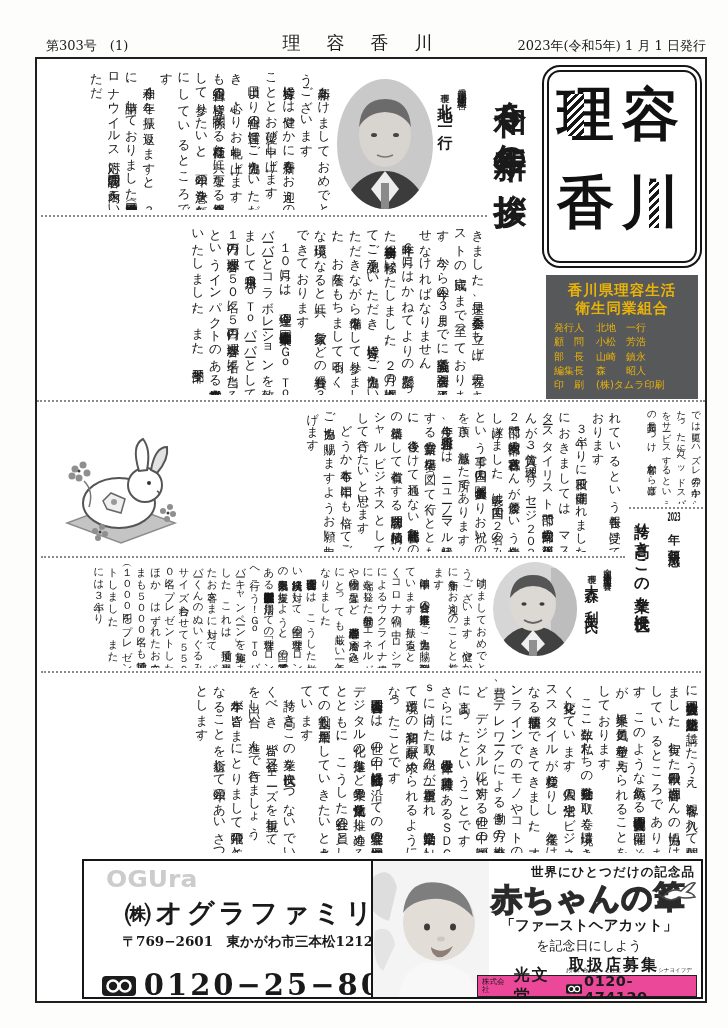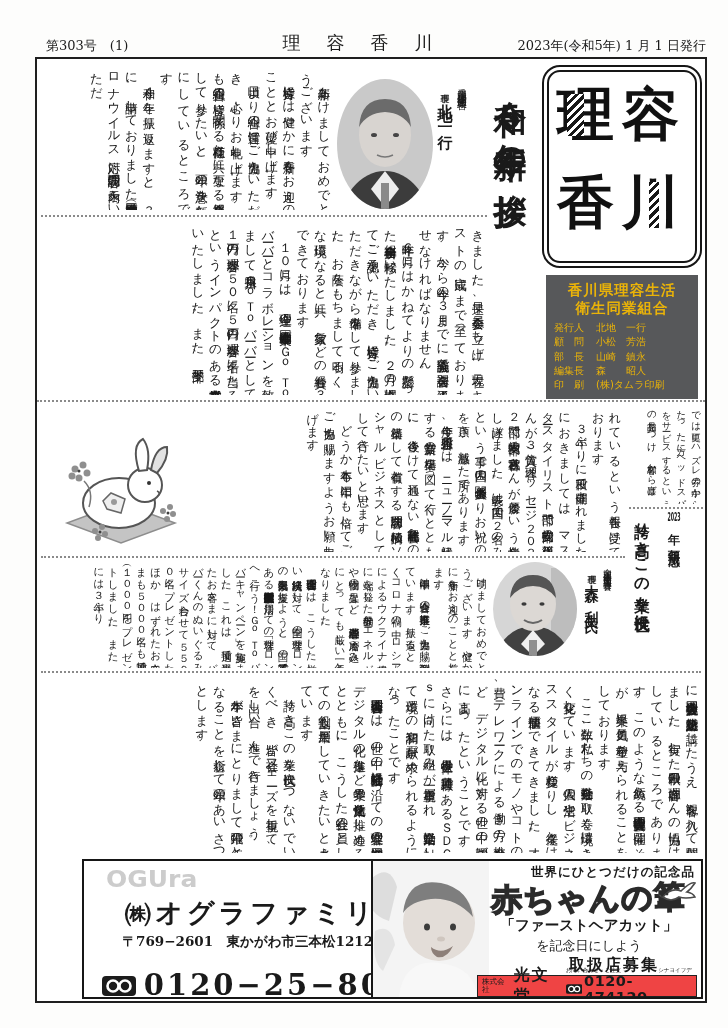--- a/index.html
+++ b/index.html
@@ -66,21 +66,21 @@
   .ad2-brand { position:absolute; left:118px; top:17px; font-size:31px; font-weight:bold;
     color:#fbfbfb; -webkit-text-stroke:1.6px #2a2a2a; letter-spacing:1px;
     font-family:"DejaVu Sans",sans-serif; transform:rotate(-1deg); }
   .ad2-bird { position:absolute; left:284px; top:18px; }
   .ad2-l1 { position:absolute; left:110px; top:55px; width:212px; text-align:center;
     font-weight:bold; font-size:14.5px; }
   .ad2-l2 { position:absolute; left:110px; top:76px; width:212px; text-align:center; font-size:13px; }
   .ad2-l3 { position:absolute; left:196px; top:94px; font-family:"DejaVu Sans",sans-serif;
     font-weight:bold; font-size:16px; letter-spacing:2px; }
   .ad2-box { position:absolute; left:104px; top:114px; width:220px; height:22px;
-    border:1.5px solid #222; display:flex; align-items:center; padding:8px 4px; background:#ef4444; }
+    border:1.5px solid #222; display:flex; align-items:center; padding:8px 4px; background:#ec4899; }
   .ad2-co-pre { font-size:7.5px; font-family:"DejaVu Sans",sans-serif; margin-right:3px; line-height:1.1; }
   .ad2-co { font-size:16px; font-weight:bold; font-family:"DejaVu Sans",sans-serif; letter-spacing:2px; }
   .ad2-telwrap { margin-left:auto; text-align:left; }
   .ad2-mini { font-size:5.5px; font-family:"DejaVu Sans",sans-serif; line-height:1.1; display:flex; justify-content:space-between; }
   .ad2-tel { font-size:14.5px; font-weight:bold; font-family:"DejaVu Sans",sans-serif; letter-spacing:0.5px; display:flex; align-items:center; gap:2px; }
   .illu { position:absolute; }
 </style>
 </head>
 <body>
 

